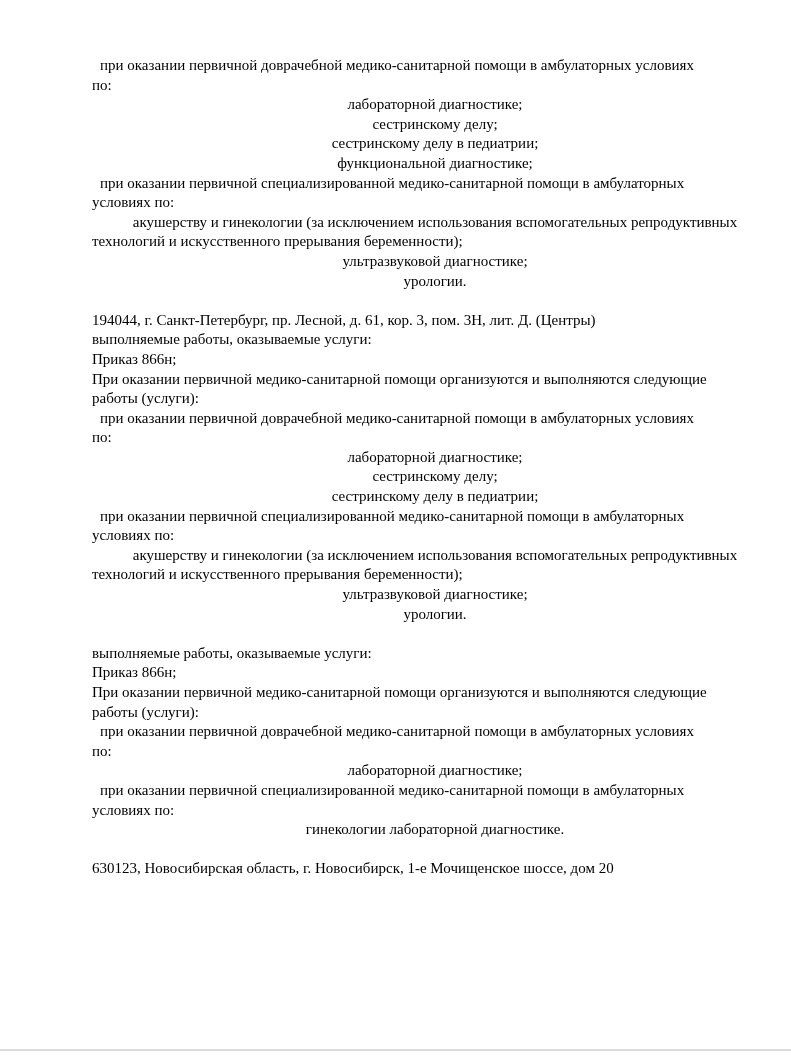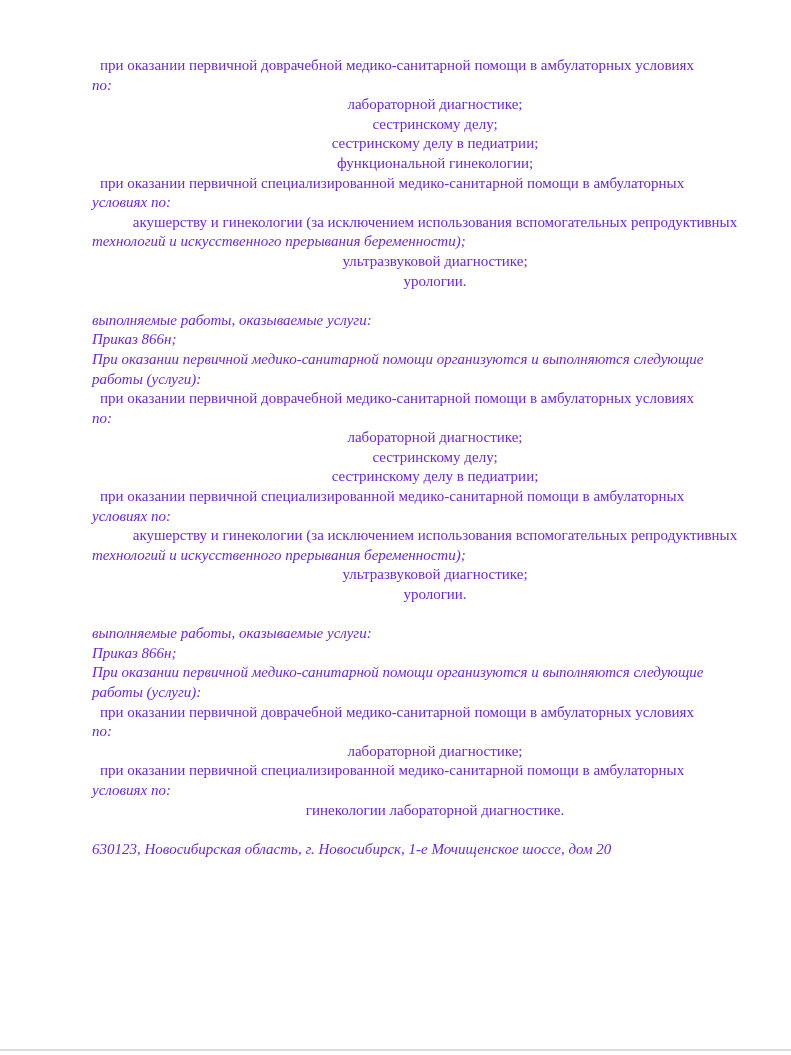--- a/index.html
+++ b/index.html
@@ -20,56 +20,57 @@
     left: 92px;
     right: 30px;
     color: #000000;
     font-size: 15px;
     line-height: 19.6px;
   }
   .line {
     white-space: pre;
     min-height: 19.6px;
   }
-  .indent-0 { padding-left: 0; font-style: italic; }
+  .indent-0 { padding-left: 0; }
   .indent-1 { padding-left: 8px; }
   .indent-2 { padding-left: 17px; text-align: center; }
   .section-spacer {
     height: 19.6px;
   }
   .bottom-divider {
     position: absolute;
     left: 0;
     right: 0;
     bottom: 4px;
     height: 2px;
     background: #dcdcdc;
   }
 </style>
 </head>
 <body style="background: rgb(255, 255, 255);">
 
-<div class="document-page" style="color: #6d28d9;">
+<div class="document-page" style="color: #000000;">
   <div>
       <div>
         <div class="line indent-1">при оказании первичной доврачебной медико-санитарной помощи в амбулаторных условиях</div>
         <div class="line indent-0">по:</div>
         <div class="line indent-2">лабораторной диагностике;</div>
         <div class="line indent-2">сестринскому делу;</div>
         <div class="line indent-2">сестринскому делу в педиатрии;</div>
-        <div class="line indent-2">функциональной гинекологии;</div>
+        <div class="line indent-2">функциональной диагностике;</div>
         <div class="line indent-1">при оказании первичной специализированной медико-санитарной помощи в амбулаторных</div>
         <div class="line indent-0">условиях по:</div>
         <div class="line indent-2">акушерству и гинекологии (за исключением использования вспомогательных репродуктивных</div>
         <div class="line indent-0">технологий и искусственного прерывания беременности);</div>
         <div class="line indent-2">ультразвуковой диагностике;</div>
         <div class="line indent-2">урологии.</div>
       </div>
       <div class="line section-spacer"></div>
       <div>
+        <div class="line indent-0">194044, г. Санкт-Петербург, пр. Лесной, д. 61, кор. 3, пом. 3Н, лит. Д. (Центры)</div>
         <div class="line indent-0">выполняемые работы, оказываемые услуги:</div>
         <div class="line indent-0">Приказ 866н;</div>
         <div class="line indent-0">При оказании первичной медико-санитарной помощи организуются и выполняются следующие</div>
         <div class="line indent-0">работы (услуги):</div>
         <div class="line indent-1">при оказании первичной доврачебной медико-санитарной помощи в амбулаторных условиях</div>
         <div class="line indent-0">по:</div>
         <div class="line indent-2">лабораторной диагностике;</div>
         <div class="line indent-2">сестринскому делу;</div>
         <div class="line indent-2">сестринскому делу в педиатрии;</div>
         <div class="line indent-1">при оказании первичной специализированной медико-санитарной помощи в амбулаторных</div>

